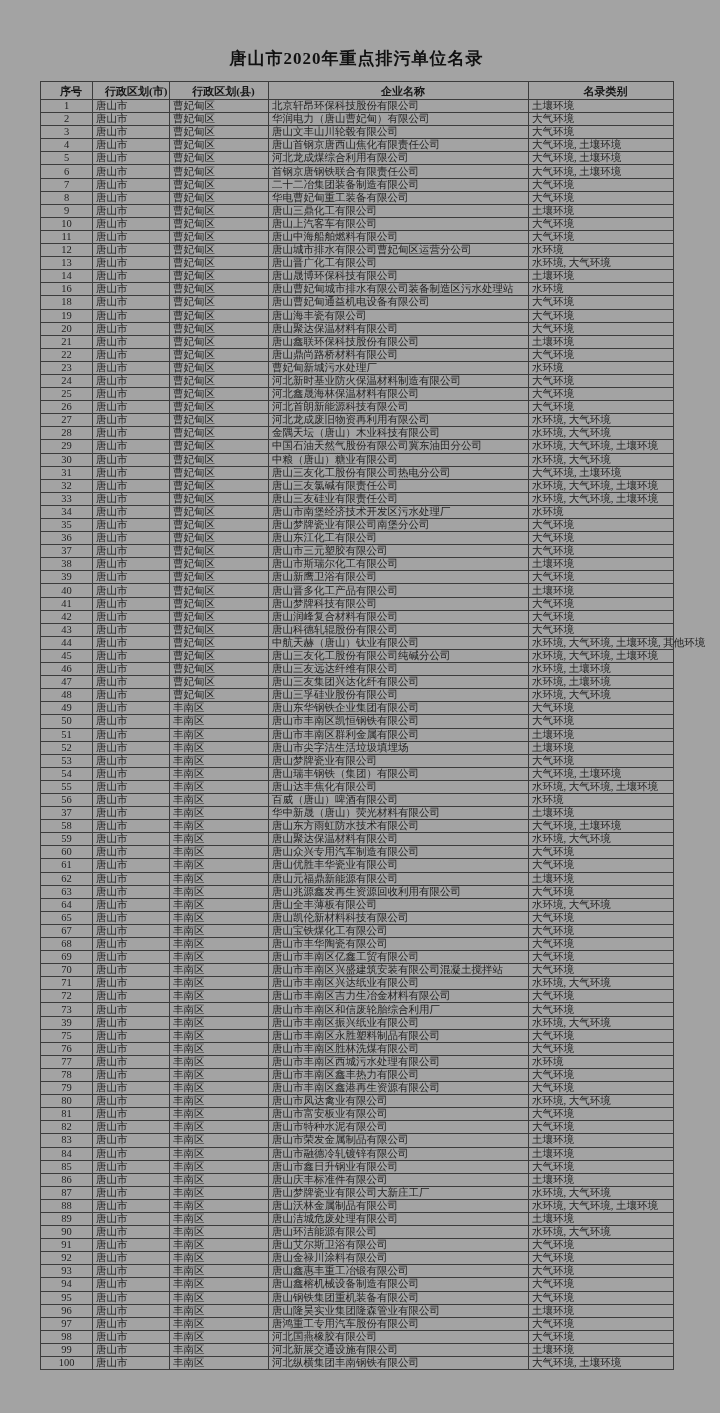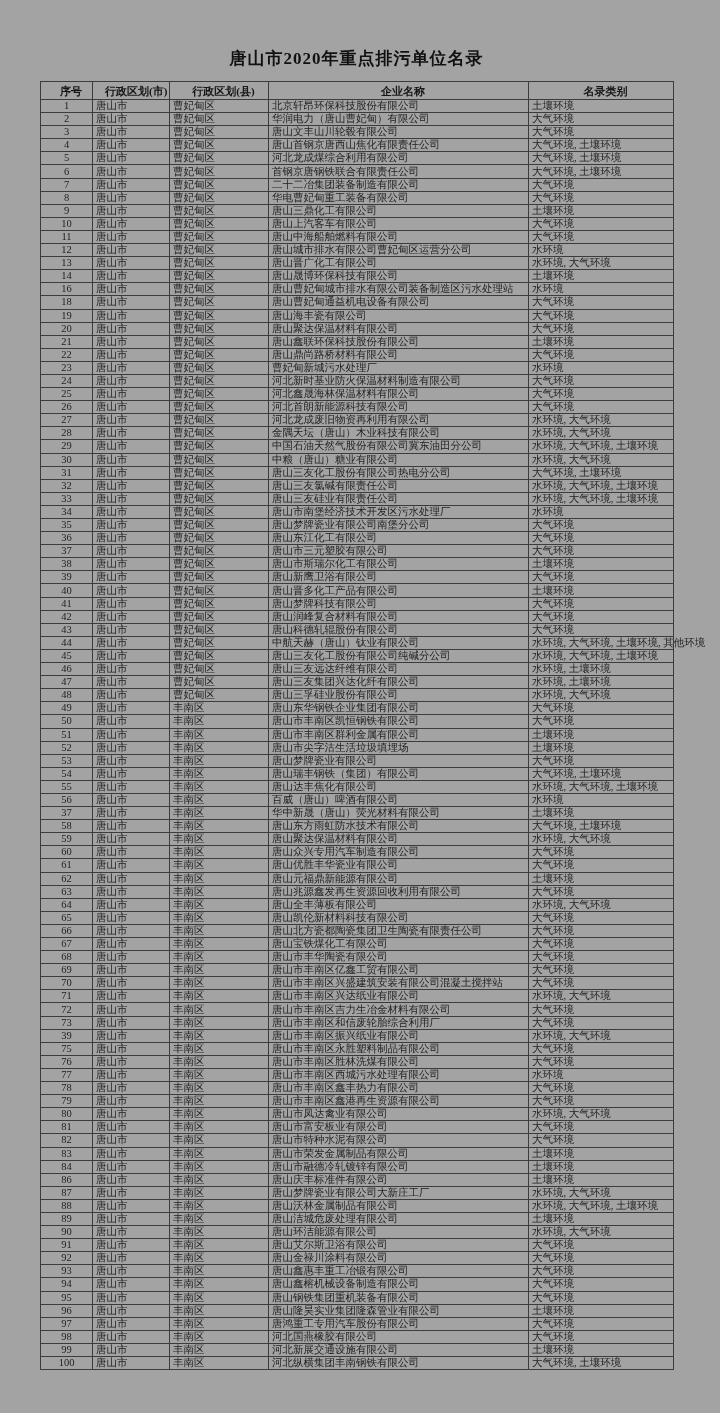--- a/index.html
+++ b/index.html
@@ -576,27 +576,20 @@
   </tr>
 
   <tr>
     <td class="c-seq">65</td>
     <td class="c-city">唐山市</td>
     <td class="c-county">丰南区</td>
     <td class="c-name">唐山凯伦新材料科技有限公司</td>
     <td class="c-cat">大气环境</td>
   </tr>
 
-  <tr>
-    <td class="c-seq">66</td>
-    <td class="c-city">唐山市</td>
-    <td class="c-county">丰南区</td>
-    <td class="c-name">唐山北方瓷都陶瓷集团卫生陶瓷有限责任公司</td>
-    <td class="c-cat">大气环境</td>
-  </tr>
 
   <tr>
     <td class="c-seq">67</td>
     <td class="c-city">唐山市</td>
     <td class="c-county">丰南区</td>
     <td class="c-name">唐山宝铁煤化工有限公司</td>
     <td class="c-cat">大气环境</td>
   </tr>
 
   <tr>
@@ -728,20 +721,27 @@
   </tr>
 
   <tr>
     <td class="c-seq">84</td>
     <td class="c-city">唐山市</td>
     <td class="c-county">丰南区</td>
     <td class="c-name">唐山市融德冷轧镀锌有限公司</td>
     <td class="c-cat">土壤环境</td>
   </tr>
 
+  <tr>
+    <td class="c-seq">85</td>
+    <td class="c-city">唐山市</td>
+    <td class="c-county">丰南区</td>
+    <td class="c-name">唐山市鑫日升钢业有限公司</td>
+    <td class="c-cat">大气环境</td>
+  </tr>
 
   <tr>
     <td class="c-seq">86</td>
     <td class="c-city">唐山市</td>
     <td class="c-county">丰南区</td>
     <td class="c-name">唐山庆丰标准件有限公司</td>
     <td class="c-cat">土壤环境</td>
   </tr>
 
   <tr>

